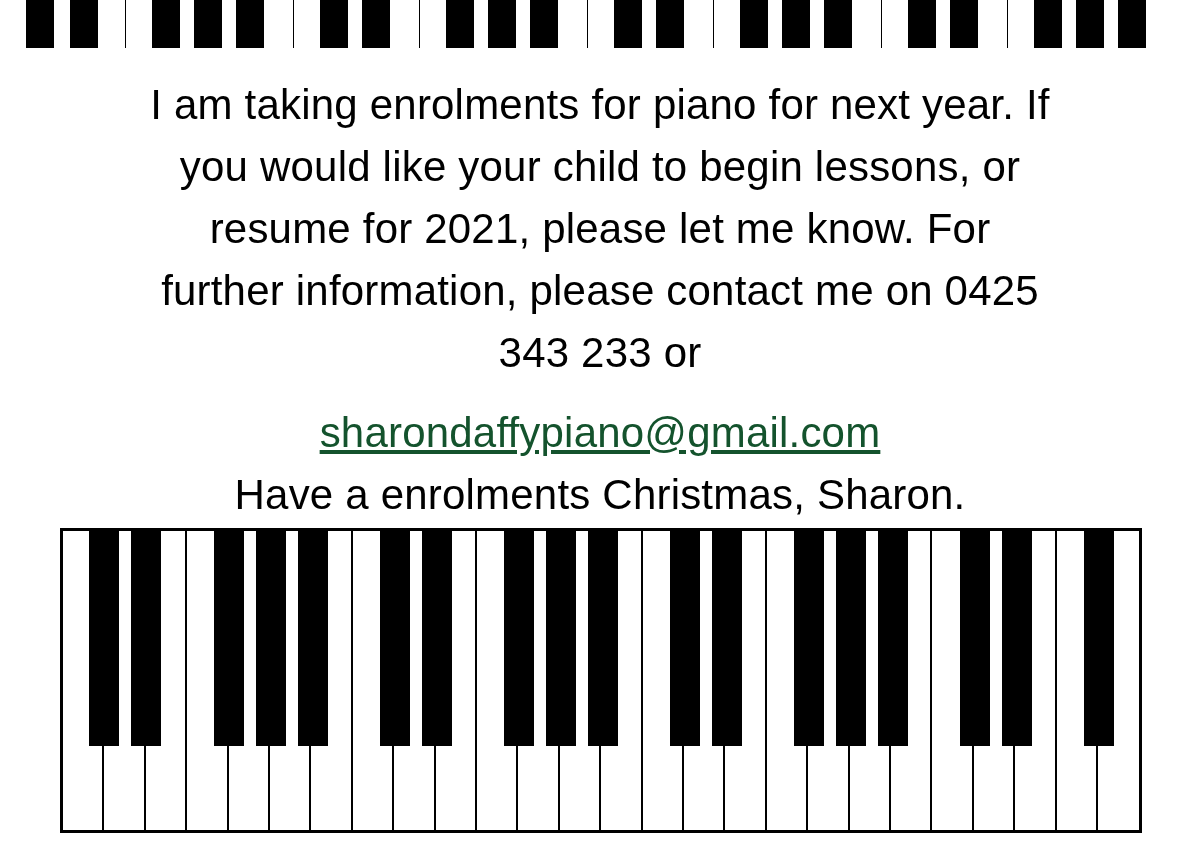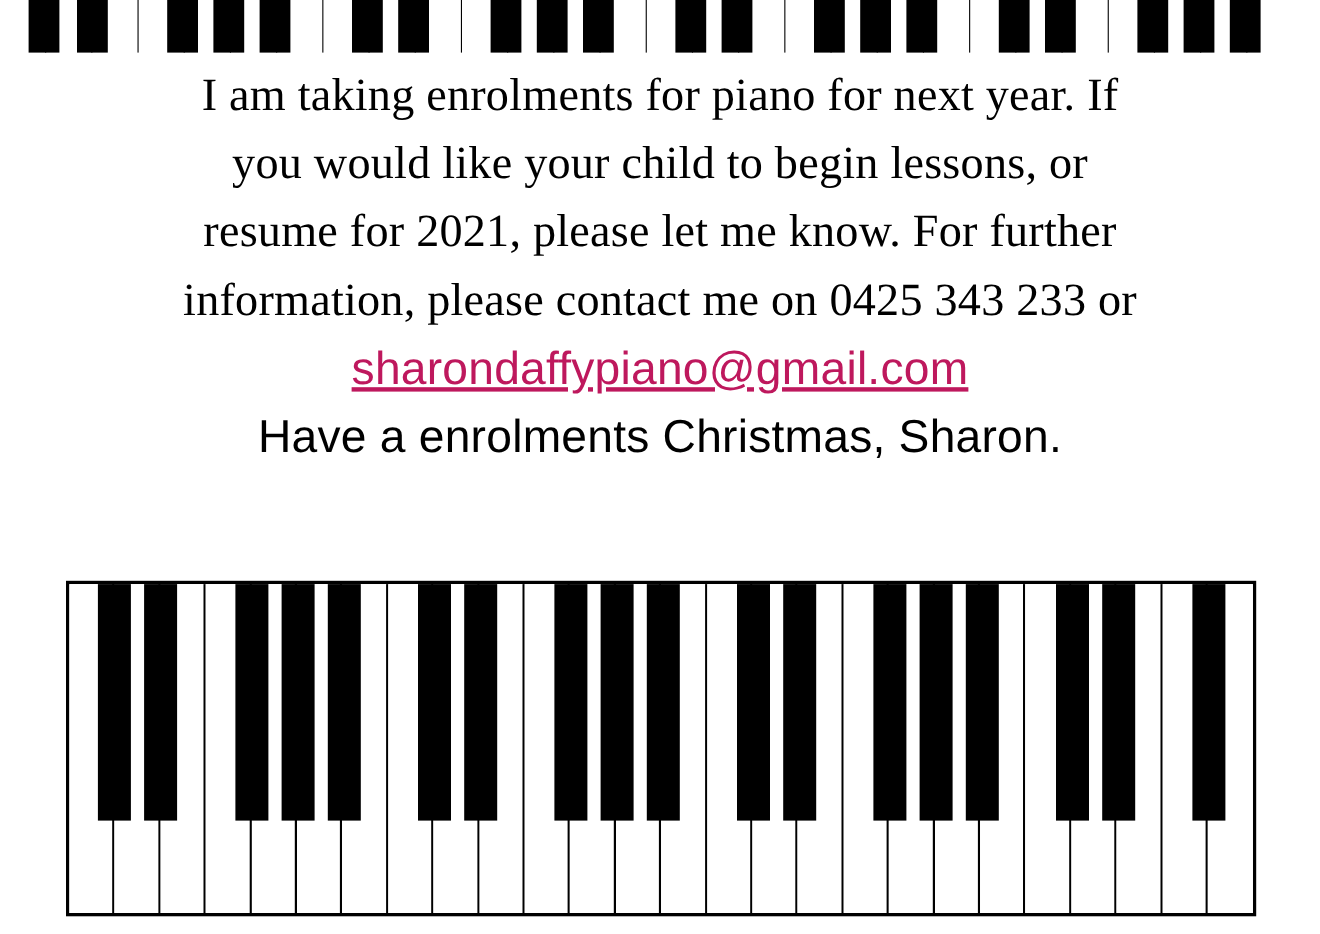--- a/index.html
+++ b/index.html
@@ -64,25 +64,24 @@
   .message p {
     margin: 0;
     font-size: 42px;
     line-height: 62px;
     font-weight: 400;
     letter-spacing: 0.2px;
   }
   .message .para-main {
     padding-top: 8px;
     max-width: 900px;
-    margin: 0 auto;
-    font-family: Liberation Serif, serif;
+    margin: 18px auto;
   }
   .email-link {
-    color: #be185d;
+    color: #14532d;
     text-decoration: underline;
     cursor: pointer;
   }
   .signoff {
     margin-top: 30px;
     font-size: 42px;
     line-height: 56px;
   }
 
   

